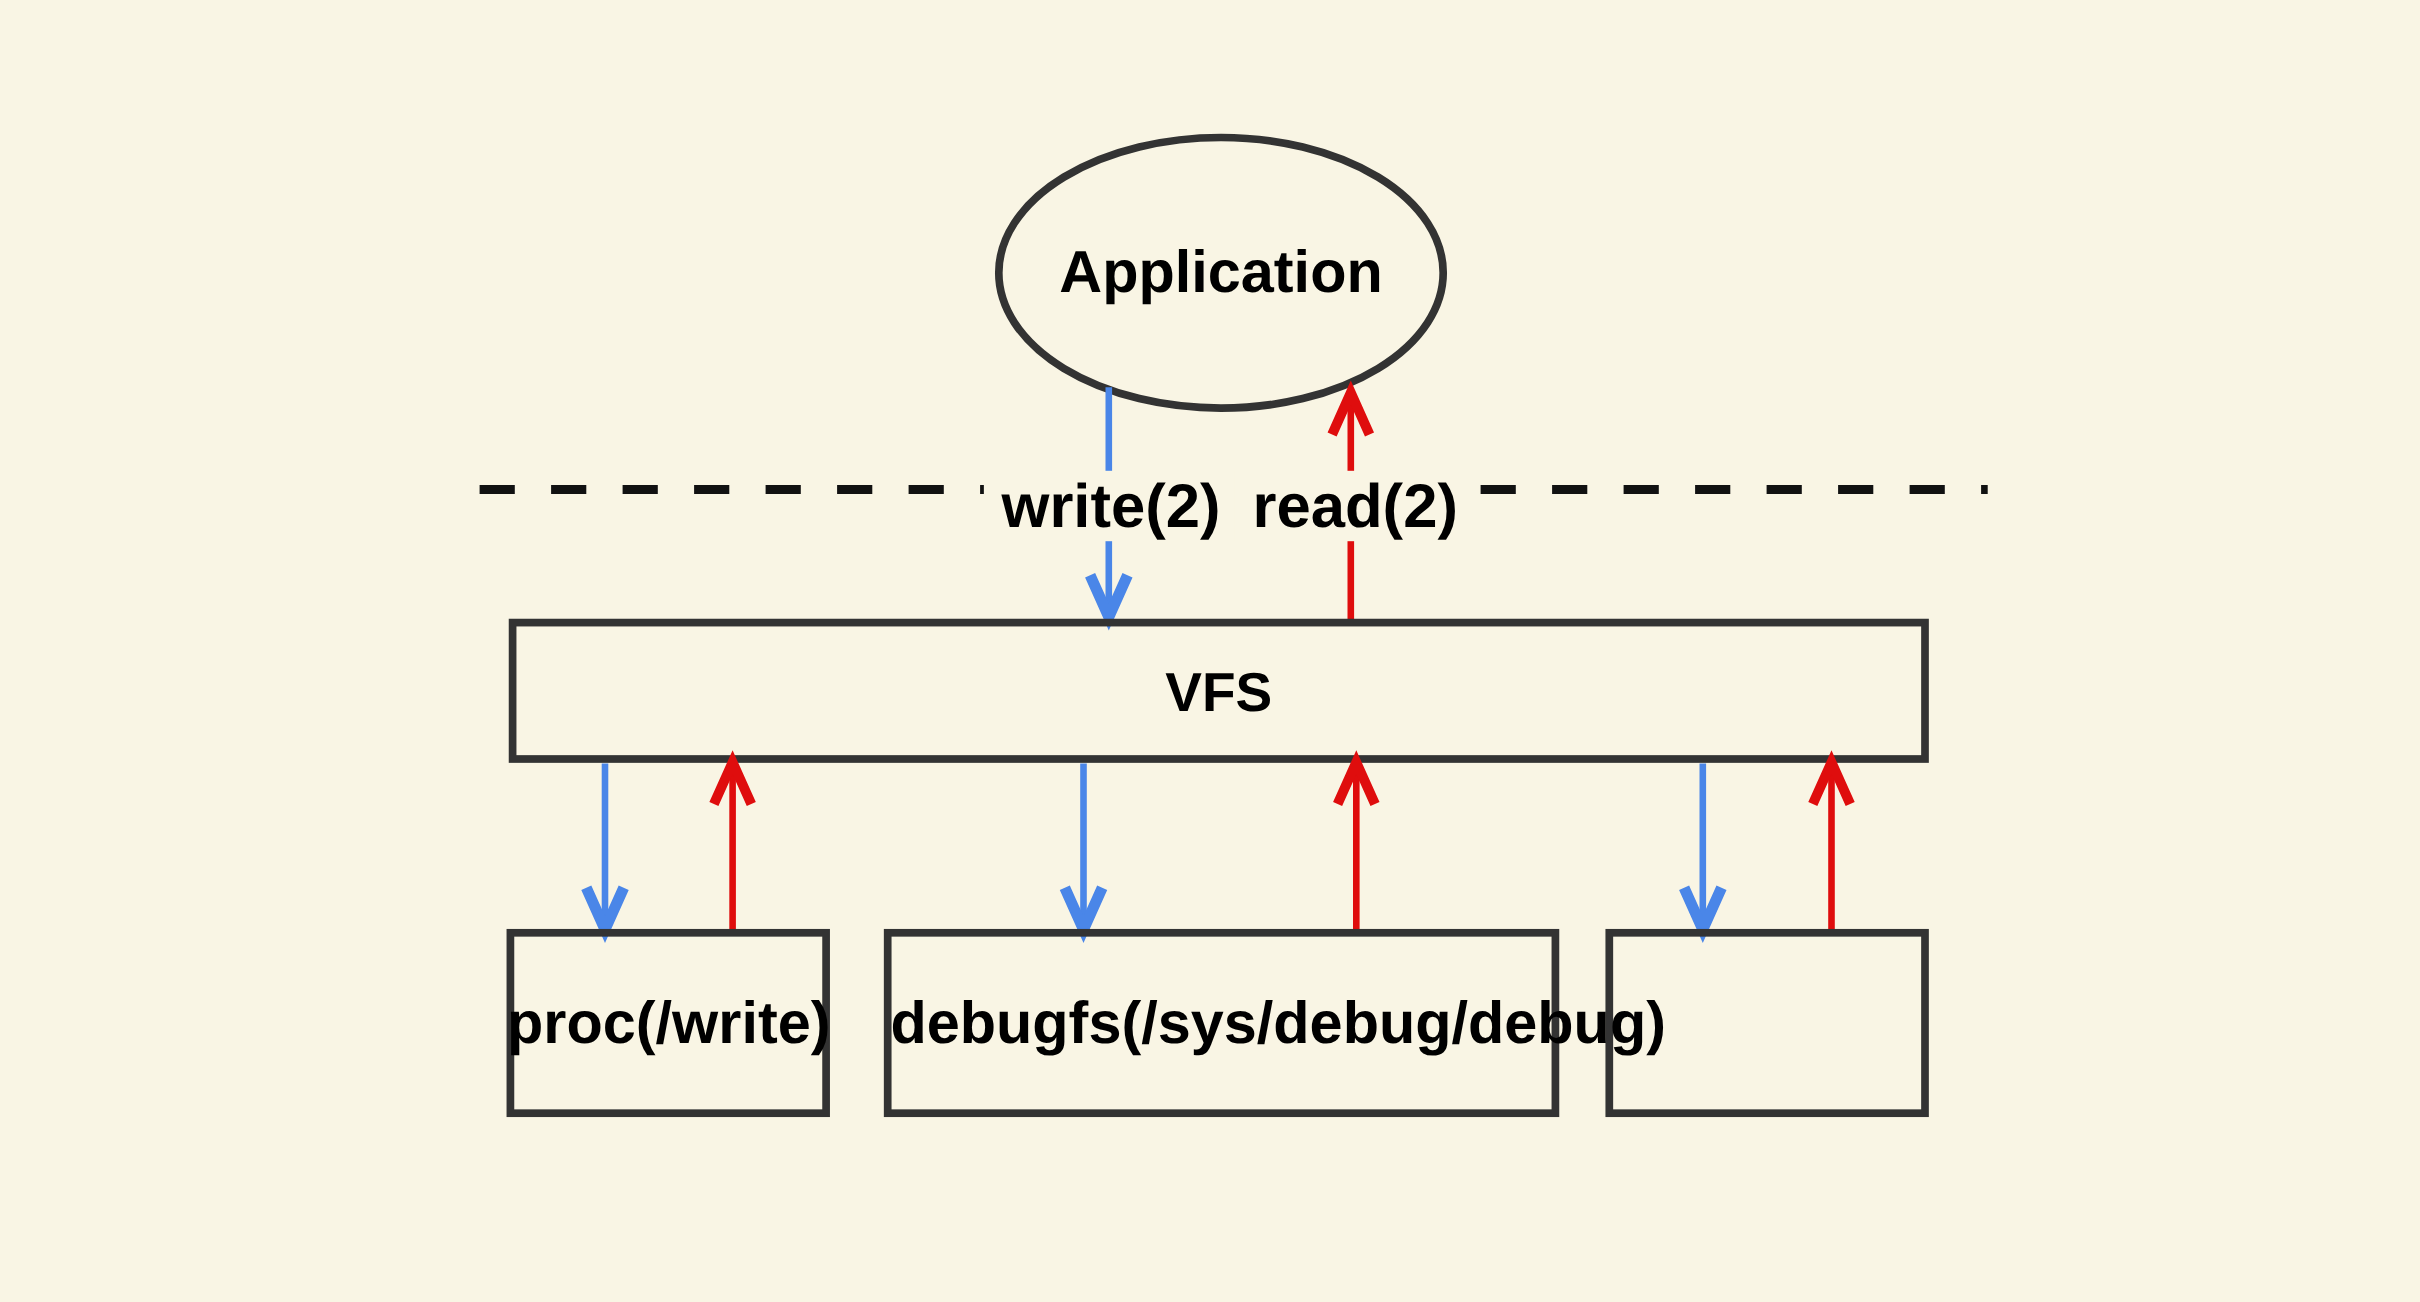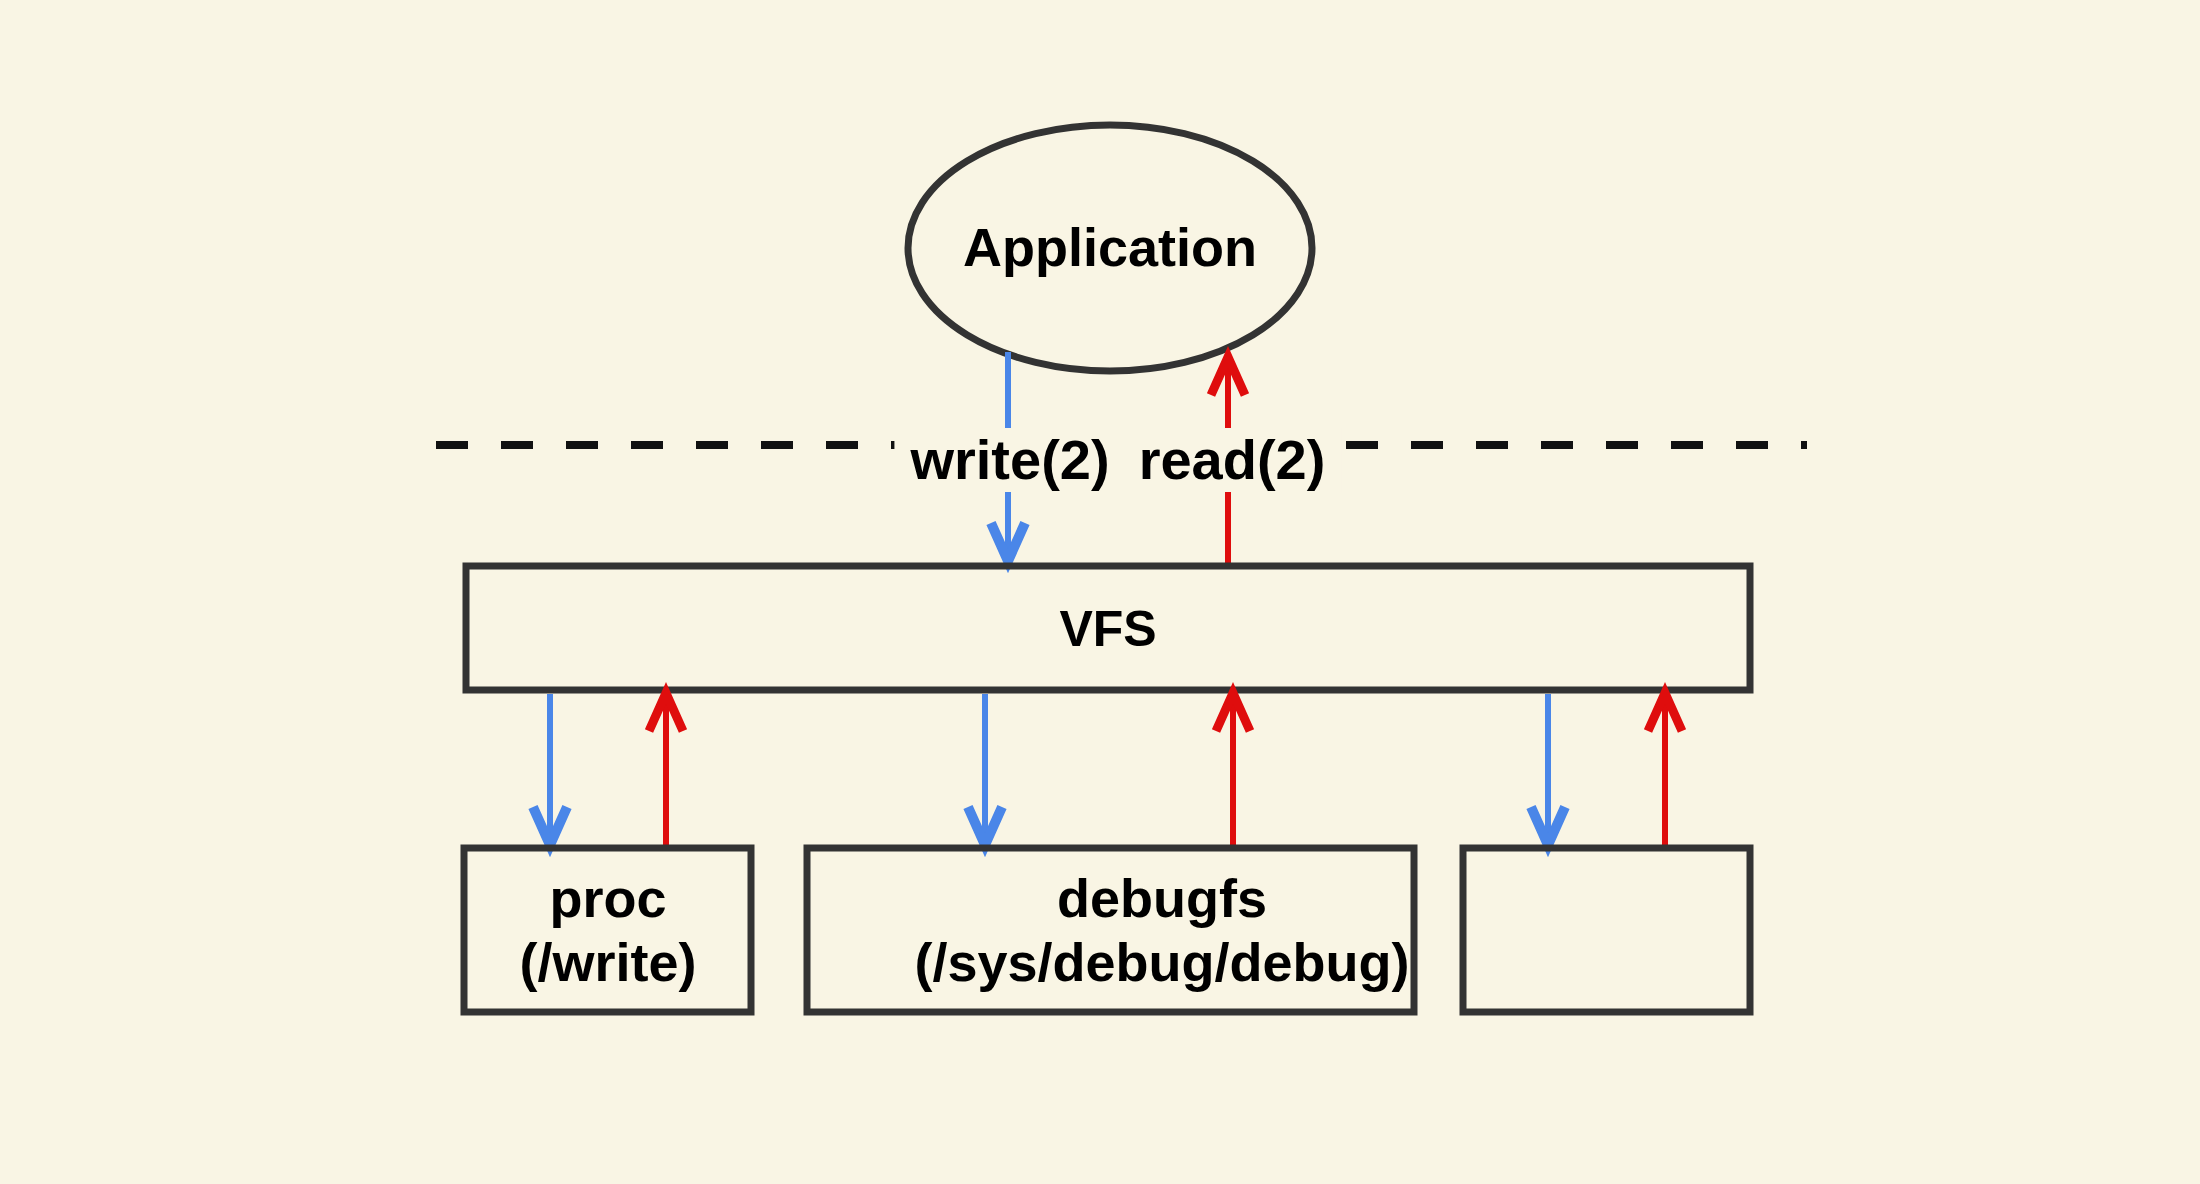--- a/index.html
+++ b/index.html
@@ -22,21 +22,21 @@
   }
   .node-lbl { font-size: 54px; line-height: 1.18; }
   .vfs-lbl { font-size: 50px; text-align: center; }
   .app-lbl { font-size: 54px; }
   .syscall-lbl {
     font-size: 56px;
     line-height: 64px;
     background: #f9f5e4;
     padding: 0 16px;
   }
-  .two-line { display: flex; flex-direction: column; align-items: center; }
+  .two-line { display: flex; align-items: center; }
 </style>
 </head>
 <body>
 
 <div id="stage">
 
   <svg id="wires" viewBox="0 0 2200 1184">
 
     <ellipse cx="1110" cy="248" rx="202" ry="123" fill="none" stroke-width="7" stroke="#333333"></ellipse>
 

